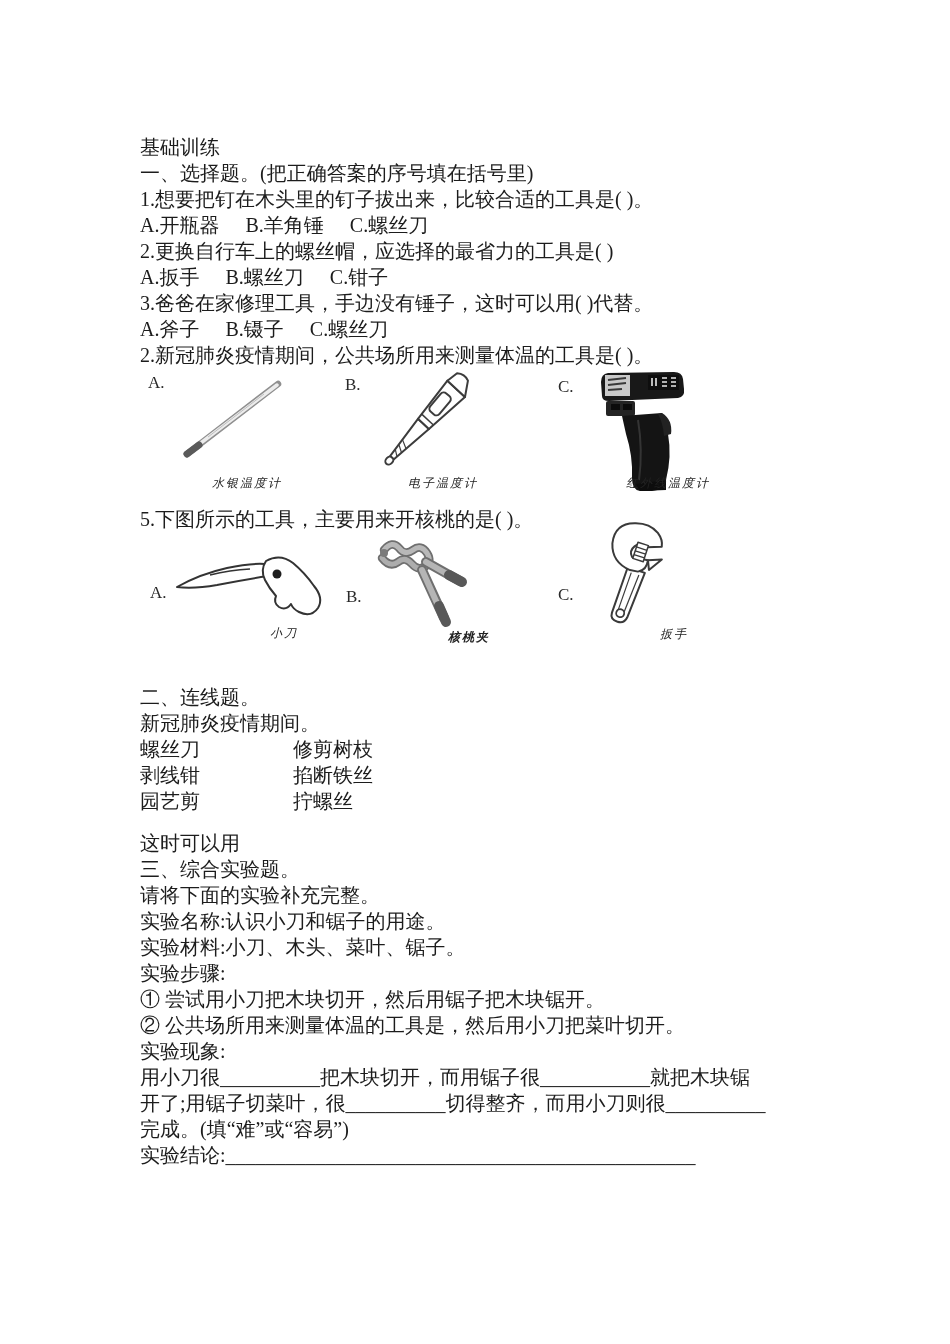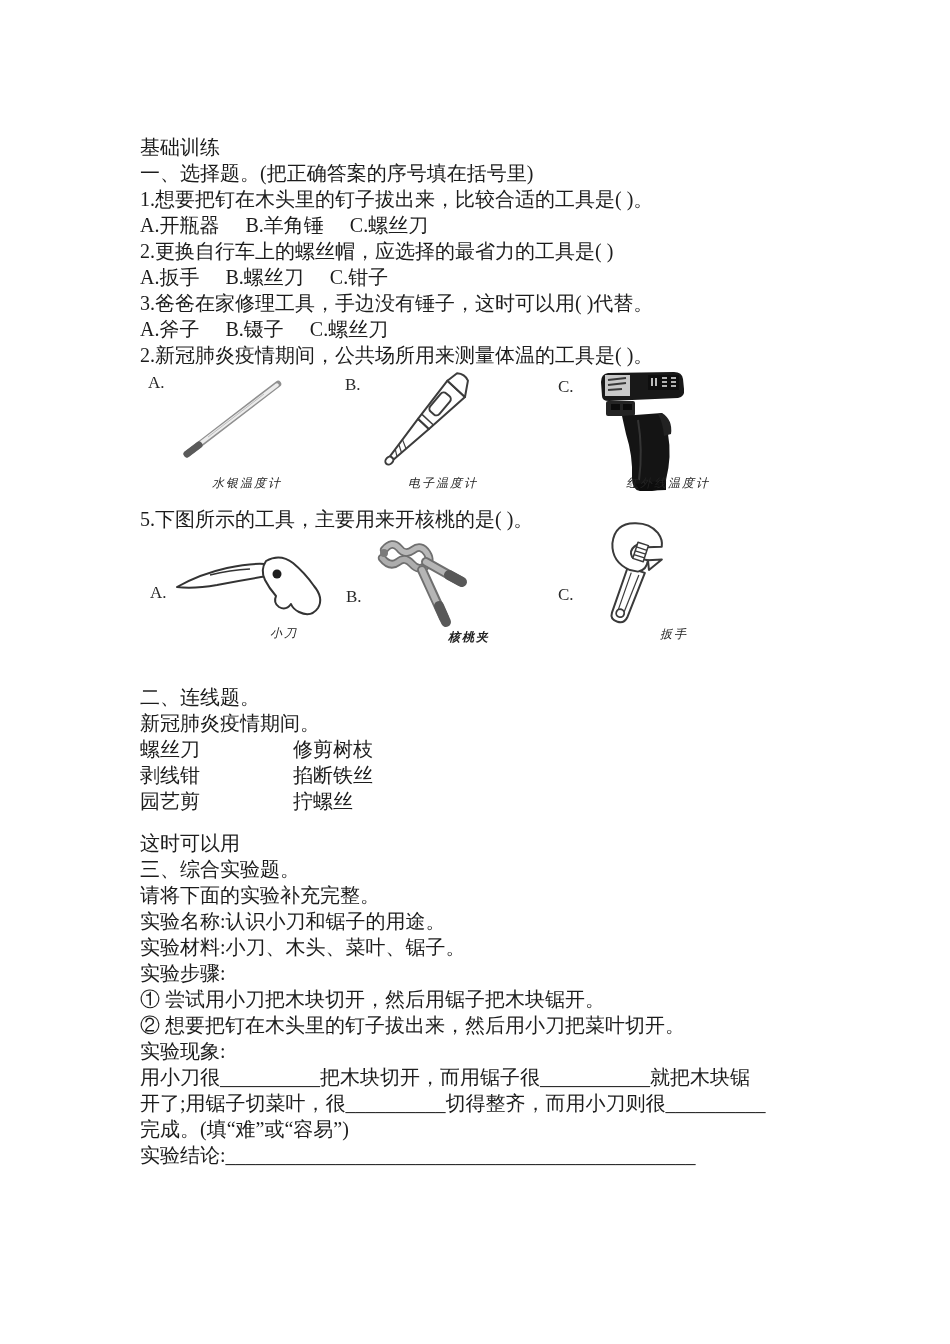--- a/index.html
+++ b/index.html
@@ -190,20 +190,20 @@
 
   <div class="spacer-b"></div>
 
   <div class="line">这时可以用</div>
   <div class="line">三、综合实验题。</div>
   <div class="line">请将下面的实验补充完整。</div>
   <div class="line">实验名称:认识小刀和锯子的用途。</div>
   <div class="line">实验材料:小刀、木头、菜叶、锯子。</div>
   <div class="line">实验步骤:</div>
   <div class="line">① 尝试用小刀把木块切开，然后用锯子把木块锯开。</div>
-  <div class="line">② 想要把钉在木头里的钉子拔出来，然后用小刀把菜叶切开。</div>
+  <div class="line">② 公共场所用来测量体温的工具是，然后用小刀把菜叶切开。</div>
   <div class="line">实验现象:</div>
   <div class="line">用小刀很__________把木块切开，而用锯子很___________就把木块锯</div>
   <div class="line">开了;用锯子切菜叶，很__________切得整齐，而用小刀则很__________</div>
   <div class="line">完成。(填“难”或“容易”)</div>
   <div class="line">实验结论:_______________________________________________</div>
 
 </div>
 
 </body></html>

